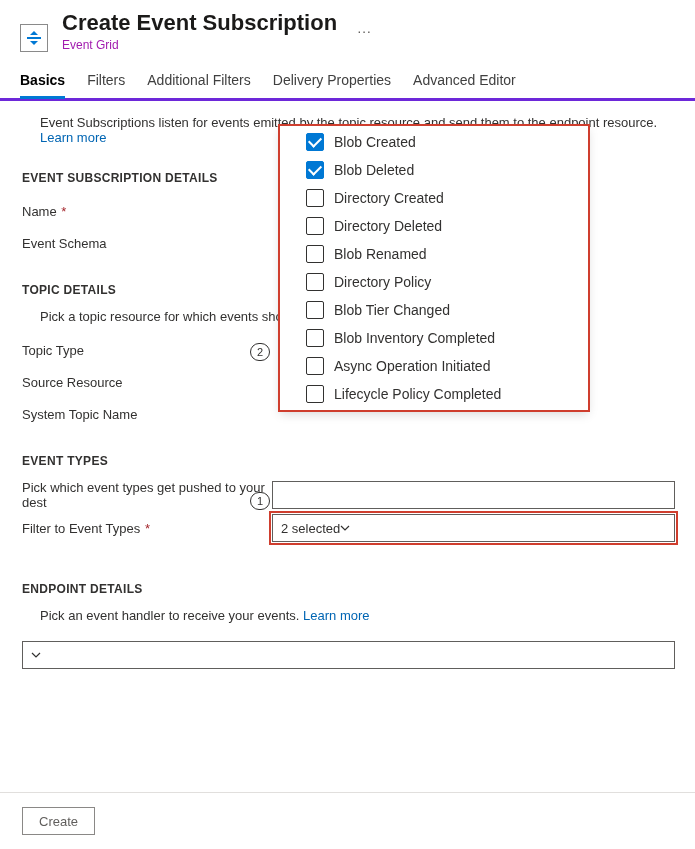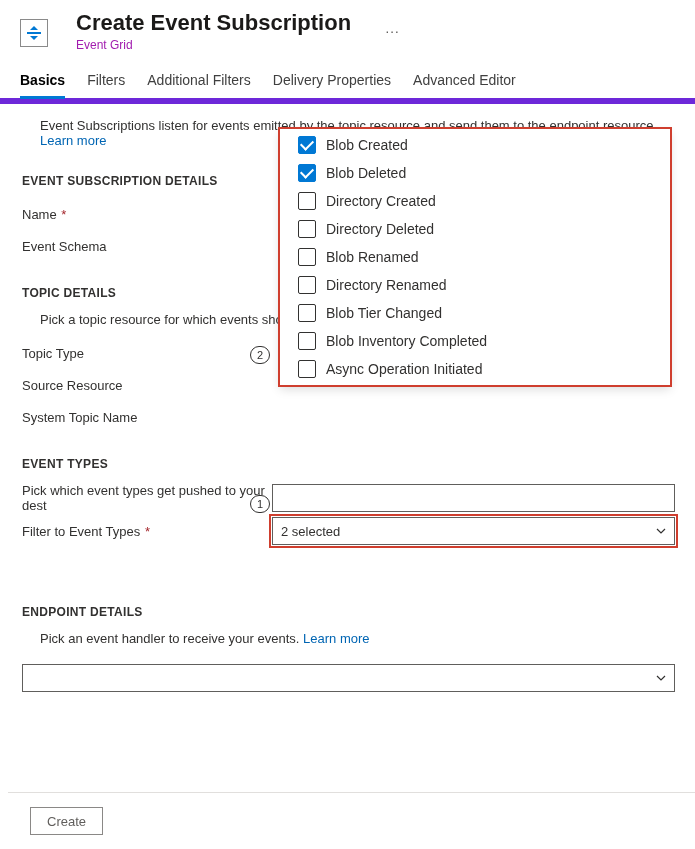--- a/index.html
+++ b/index.html
@@ -6,64 +6,64 @@
     body {
       font-family: "Segoe UI", -apple-system, sans-serif;
       font-size: 13px;
       color: #323130;
       background: #fff;
       width: 695px;
       height: 849px;
       position: relative;
       overflow: hidden;
     }
-    .header { padding: 10px 20px 6px 20px; display: flex; align-items: center; gap: 28px; }
+    .header { padding: 10px 20px 6px 20px; display: flex; align-items: flex-end; gap: 14px; }
     .header-icon {
       width: 28px; height: 28px; margin-top: 4px;
       border: 1px solid #8a8a8a;
       display: flex; align-items: center; justify-content: center;
       flex-direction: column; gap: 2px;
     }
     .header-icon .tri { width:0; height:0; border-left:4px solid transparent; border-right:4px solid transparent; border-bottom:4px solid #0078d4; }
     .header-icon .bar { width:14px; height:2px; background:#0078d4; }
     .header-text h1 { font-size: 22px; font-weight: 600; color: #1b1a19; line-height: 1.2; }
     .header-text .sub { font-size: 12px; color: #a21caf; margin-top: 2px; }
     .ellipsis { margin-left: 6px; color: #605e5c; font-size: 14px; align-self: center; cursor: pointer; }
-    .tabs { display: flex; gap: 22px; padding: 6px 20px 0 20px; border-bottom: 6px solid #6d28d9; }
+    .tabs { display: flex; gap: 22px; padding: 6px 20px 0 20px; border-bottom: 3px solid #6d28d9; }
     .tab { font-size: 14px; color: #404040; padding: 8px 0 10px 0; cursor: pointer; position: relative; }
     .tab.active { font-weight: 600; color: #000; }
     .tab.active::after { content:""; position:absolute; left:0; right:0; bottom:-1px; height:3px; background:#0078d4; }
     .content { padding: 14px 20px 0 22px; position: relative; }
     .desc { font-size: 13px; color: #323130; margin-left: 18px; }
     .link { color:#0065b3; cursor:pointer; }
     h3.section { font-size: 12px; font-weight: 700; letter-spacing: 0.3px; text-transform: uppercase; color: #323130; margin-top: 26px; margin-bottom: 12px; }
     .row { display: flex; align-items: center; min-height: 28px; margin-bottom: 4px; }
     .row .label { width: 250px; font-size: 13px; color: #323130; }
     .req { color:#a4262c; margin-left:1px; }
     .field { flex: 1; }
-    .select { width: 100%; height: 28px; border: 1px solid #605e5c; background:#fff; display:flex; align-items:center; justify-content:space-between; padding: 0 8px; cursor:pointer; }
+    .select { width: 100%; height: 28px; border: 1px solid #605e5c; background:#fff; display:flex; align-items:center; padding: 0 8px; cursor:pointer; }
     .chev { width:10px; height:10px; }
     .chev svg { width:10px; height:10px; display:block; }
     .select-hilite { outline: 2px solid #cf3e2e; outline-offset: 1px; }
     .textfield { width: 100%; height: 28px; border:1px solid #605e5c; background:#fff; padding: 0 8px; }
     .dropdown {
-      position: absolute; top: 25px; left: 280px; width: 390px;
+      position: absolute; top: 25px; left: 280px; width: 308px;
       outline: 2px solid #cf3e2e; background:#fff; z-index: 30;
       box-shadow: 0 4px 10px rgba(0,0,0,0.15);
-      padding: 2px 8px;
+      padding: 2px 16px;
     }
     .opt { display:flex; align-items:center; gap:10px; padding: 5px 10px; cursor:pointer; }
     .opt .box { width:18px; height:18px; border:1px solid #323130; border-radius:2px; display:flex; align-items:center; justify-content:center; flex-shrink:0; }
     .opt .box.checked { background:#0078d4; border-color:#0078d4; }
     .opt .box.checked::after { content:""; width:6px; height:10px; border:solid #fff; border-width:0 2px 2px 0; transform: rotate(45deg) translate(-1px,-1px); }
     .opt .lbl { font-size: 14px; color:#323130; }
     .pill { position:absolute; left:250px; width:20px; height:18px; border:1px solid #323130; border-radius:10px; background:#fff; display:flex; align-items:center; justify-content:center; font-size:11px; z-index:40; font-weight:400; }
     #pill-2 { top: 242px; }
     #pill-1 { top: 391px; }
-    .footer { position:absolute; bottom:0; left:8px; right:0; border-top:1px solid #e1dfdd; padding: 14px 22px; }
+    .footer { position:absolute; bottom:0; left:0; right:0; border-top:1px solid #e1dfdd; padding: 14px 22px; }
     .btn { display:inline-flex; align-items:center; justify-content:center; min-width:70px; height:28px; padding:0 16px; border:1px solid #8a8886; background:#fff; color:#605e5c; font-size:13px; cursor:pointer; }
   </style>
 </head>
 <body>
 
 <div class="header">
   <div class="header-icon">
     <div class="tri"></div>
       <div class="bar"></div>
       <div class="tri" style="transform:rotate(180deg)"></div>
@@ -125,21 +125,21 @@
         <span>2 selected</span>
         <span class="chev">
             <svg viewBox="0 0 10 10">
               <path d="M1 3 L5 7 L9 3" fill="none" stroke="#323130" stroke-width="1.2"></path>
             </svg>
           </span>
       </div>
     </div>
   </div>
 
-  <h3 class="section" style="margin-top:60px">ENDPOINT DETAILS</h3>
+  <h3 class="section" style="margin-top:40px">ENDPOINT DETAILS</h3>
   <div class="desc">
     <span>Pick an event handler to receive your events.</span>
     <span class="link">Learn more</span>
   </div>
   <div style="height:18px"></div>
   <div class="row">
     <div class="field">
       <div class="select">
         <span></span>
         <span class="chev">
@@ -170,33 +170,37 @@
       <div class="opt">
         <div class="box"></div>
         <div class="lbl">Directory Deleted</div>
       </div>
       <div class="opt">
         <div class="box"></div>
         <div class="lbl">Blob Renamed</div>
       </div>
       <div class="opt">
         <div class="box"></div>
-        <div class="lbl">Directory Renamed</div>
+        <div class="lbl">Directory Policy</div>
       </div>
       <div class="opt">
         <div class="box"></div>
         <div class="lbl">Blob Tier Changed</div>
       </div>
       <div class="opt">
         <div class="box"></div>
         <div class="lbl">Blob Inventory Completed</div>
       </div>
       <div class="opt">
         <div class="box"></div>
         <div class="lbl">Async Operation Initiated</div>
+      </div>
+      <div class="opt">
+        <div class="box"></div>
+        <div class="lbl">Lifecycle Policy Completed</div>
       </div>
     </div>
 
 </div>
 
 <div class="footer">
   <button class="btn">Create</button>
 </div>
 
 </body></html>

